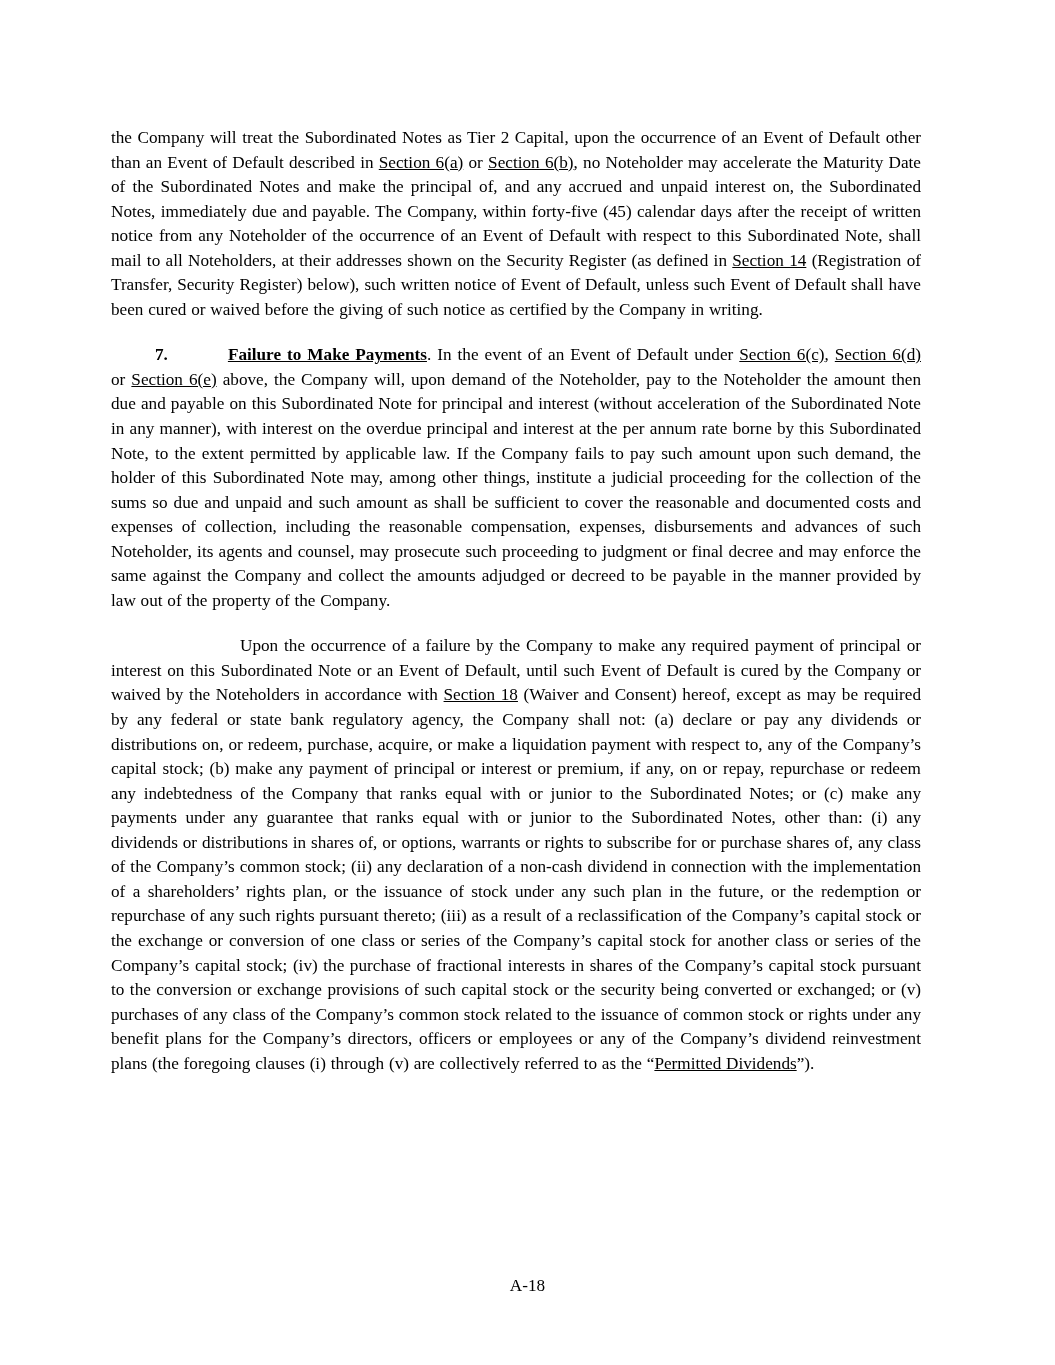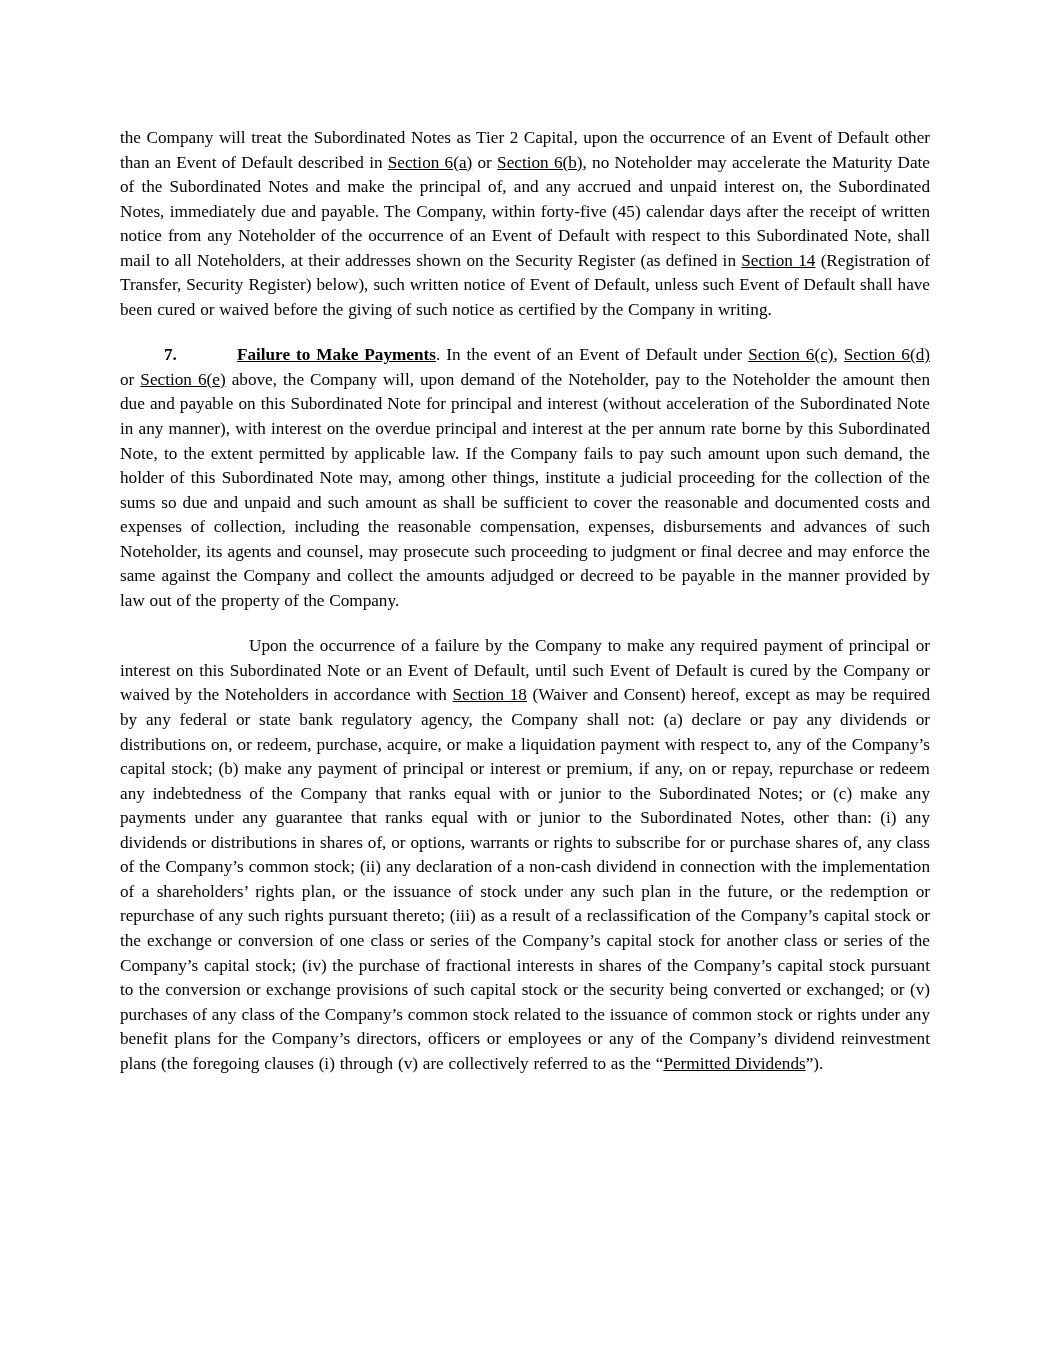--- a/index.html
+++ b/index.html
@@ -7,21 +7,21 @@
     position: relative;
     width: 1055px;
     height: 1365px;
     background: #ffffff;
     color: #000000;
     font-family: "Liberation Serif", serif;
     overflow: hidden;
   }
   .content {
     position: absolute;
-    left: 120px;
+    left: 111px;
     top: 126px;
     width: 810px;
   }
   p.para {
     margin: 0 0 21px 0;
     font-size: 17.2px;
     line-height: 24.55px;
     text-align: justify;
     word-spacing: 0.5px;
   }
@@ -43,13 +43,14 @@
 </style>
 </head>
 <body>
 
 <div class="page">
   <div class="content">
     <p class="para"><span class="seg-plain">the Company will treat the Subordinated Notes as Tier 2 Capital, upon the occurrence of an Event of Default other than an Event of Default described in </span><span class="seg-underline">Section 6(a)</span><span class="seg-plain"> or </span><span class="seg-underline">Section 6(b)</span><span class="seg-plain">, no Noteholder may accelerate the Maturity Date of the Subordinated Notes and make the principal of, and any accrued and unpaid interest on, the Subordinated Notes, immediately due and payable. The Company, within forty-five (45) calendar days after the receipt of written notice from any Noteholder of the occurrence of an Event of Default with respect to this Subordinated Note, shall mail to all Noteholders, at their addresses shown on the Security Register (as defined in </span><span class="seg-underline">Section 14</span><span class="seg-plain"> (Registration of Transfer, Security Register) below), such written notice of Event of Default, unless such Event of Default shall have been cured or waived before the giving of such notice as certified by the Company in writing.</span></p>
     <p class="para para-section7"><span class="seg-bold">7.</span><span class="seg-tab"></span><span class="seg-bold-underline">Failure to Make Payments</span><span class="seg-plain">. In the event of an Event of Default under </span><span class="seg-underline">Section 6(c)</span><span class="seg-plain">, </span><span class="seg-underline">Section 6(d)</span><span class="seg-plain"> or </span><span class="seg-underline">Section 6(e)</span><span class="seg-plain"> above, the Company will, upon demand of the Noteholder, pay to the Noteholder the amount then due and payable on this Subordinated Note for principal and interest (without acceleration of the Subordinated Note in any manner), with interest on the overdue principal and interest at the per annum rate borne by this Subordinated Note, to the extent permitted by applicable law.  If the Company fails to pay such amount upon such demand, the holder of this Subordinated Note may, among other things, institute a judicial proceeding for the collection of the sums so due and unpaid and such amount as shall be sufficient to cover the reasonable and documented costs and expenses of collection, including the reasonable compensation, expenses, disbursements and advances of such Noteholder, its agents and counsel, may prosecute such proceeding to judgment or final decree and may enforce the same against the Company and collect the amounts adjudged or decreed to be payable in the manner provided by law out of the property of the Company.</span></p>
     <p class="para para-upon"><span class="seg-plain">Upon the occurrence of a failure by the Company to make any required payment of principal or interest on this Subordinated Note or an Event of Default, until such Event of Default is cured by the Company or waived by the Noteholders in accordance with </span><span class="seg-underline">Section 18</span><span class="seg-plain"> (Waiver and Consent) hereof, except as may be required by any federal or state bank regulatory agency, the Company shall not: (a) declare or pay any dividends or distributions on, or redeem, purchase, acquire, or make a liquidation payment with respect to, any of the Company’s capital stock; (b) make any payment of principal or interest or premium, if any, on or repay, repurchase or redeem any indebtedness of the Company that ranks equal with or junior to the Subordinated Notes; or (c) make any payments under any guarantee that ranks equal with or junior to the Subordinated Notes, other than: (i) any dividends or distributions in shares of, or options, warrants or rights to subscribe for or purchase shares of, any class of the Company’s common stock; (ii) any declaration of a non-cash dividend in connection with the implementation of a shareholders’ rights plan, or the issuance of stock under any such plan in the future, or the redemption or repurchase of any such rights pursuant thereto; (iii) as a result of a reclassification of the Company’s capital stock or the exchange or conversion of one class or series of the Company’s capital stock for another class or series of the Company’s capital stock; (iv) the purchase of fractional interests in shares of the Company’s capital stock pursuant to the conversion or exchange provisions of such capital stock or the security being converted or exchanged; or (v) purchases of any class of the Company’s common stock related to the issuance of common stock or rights under any benefit plans for the Company’s directors, officers or employees or any of the Company’s dividend reinvestment plans (the foregoing clauses (i) through (v) are collectively referred to as the “</span><span class="seg-underline">Permitted Dividends</span><span class="seg-plain">”).</span></p>
   </div>
+  <div class="footer">A-18</div>
 </div>
 
 </body></html>

